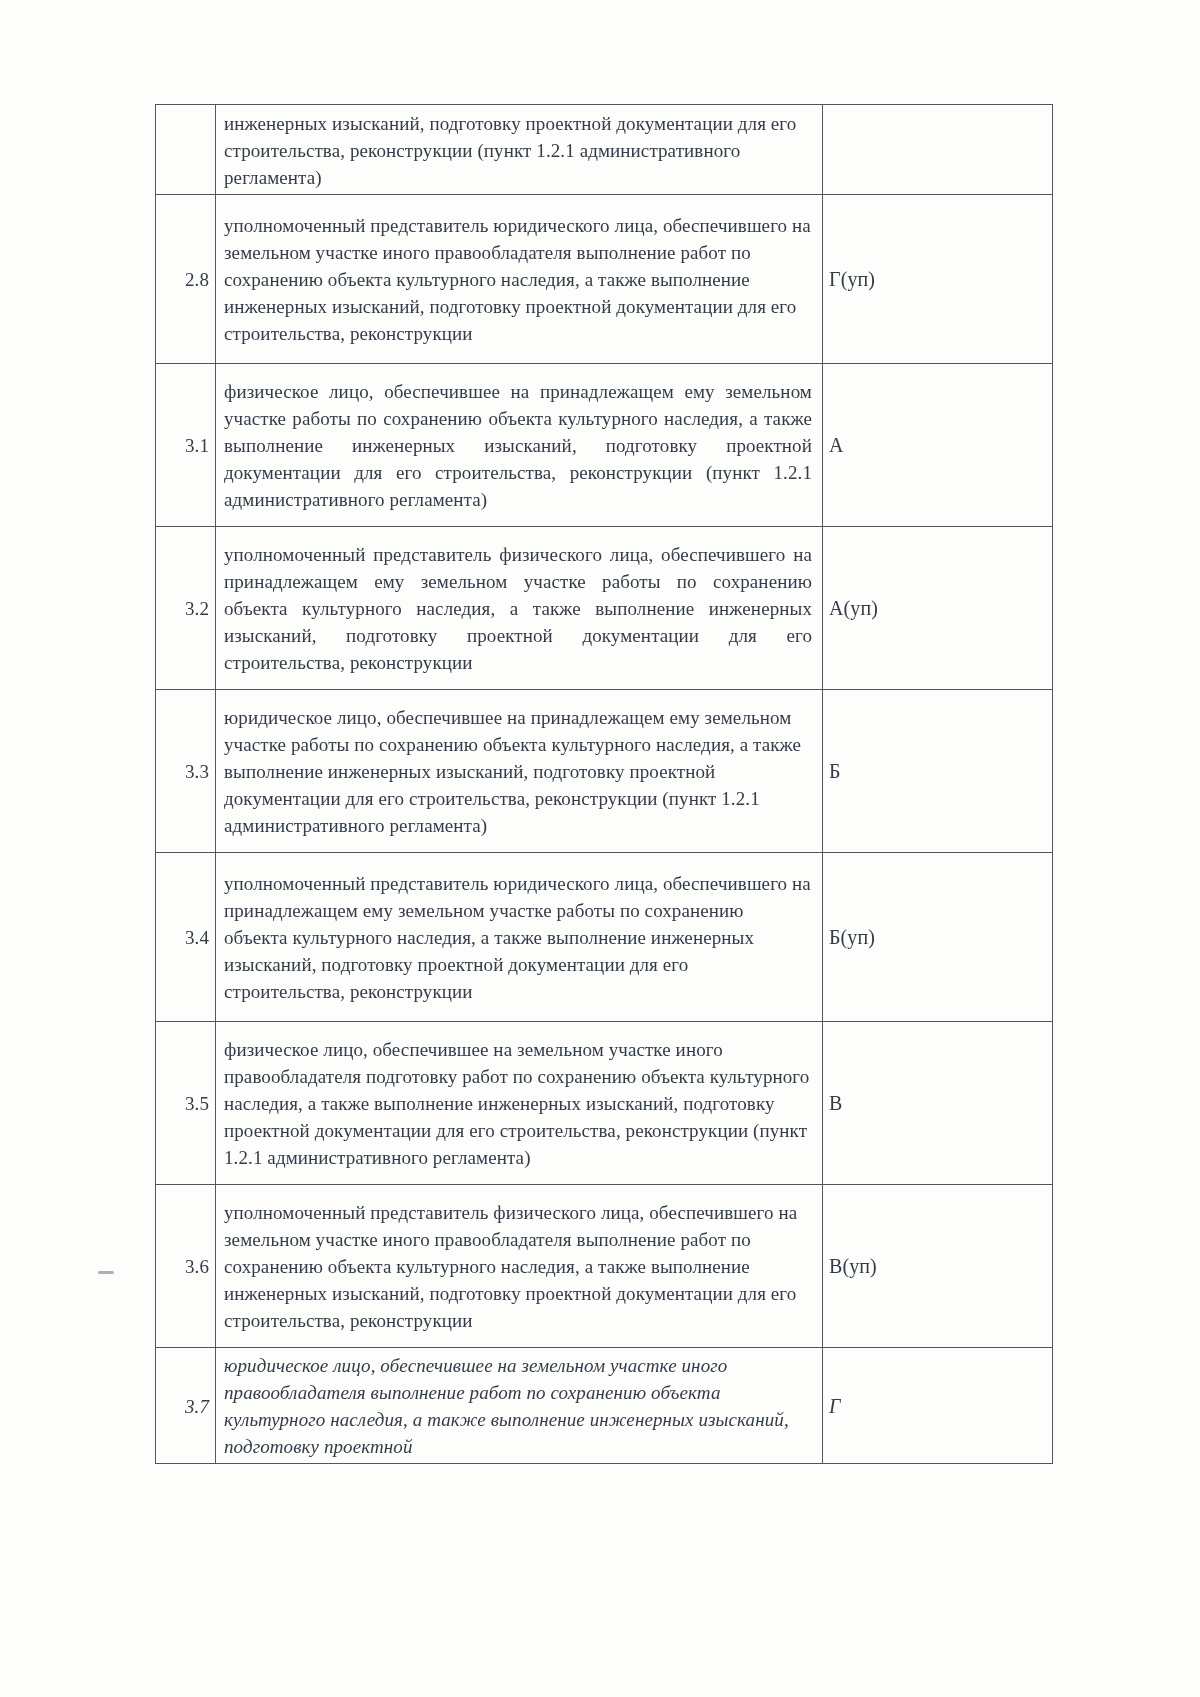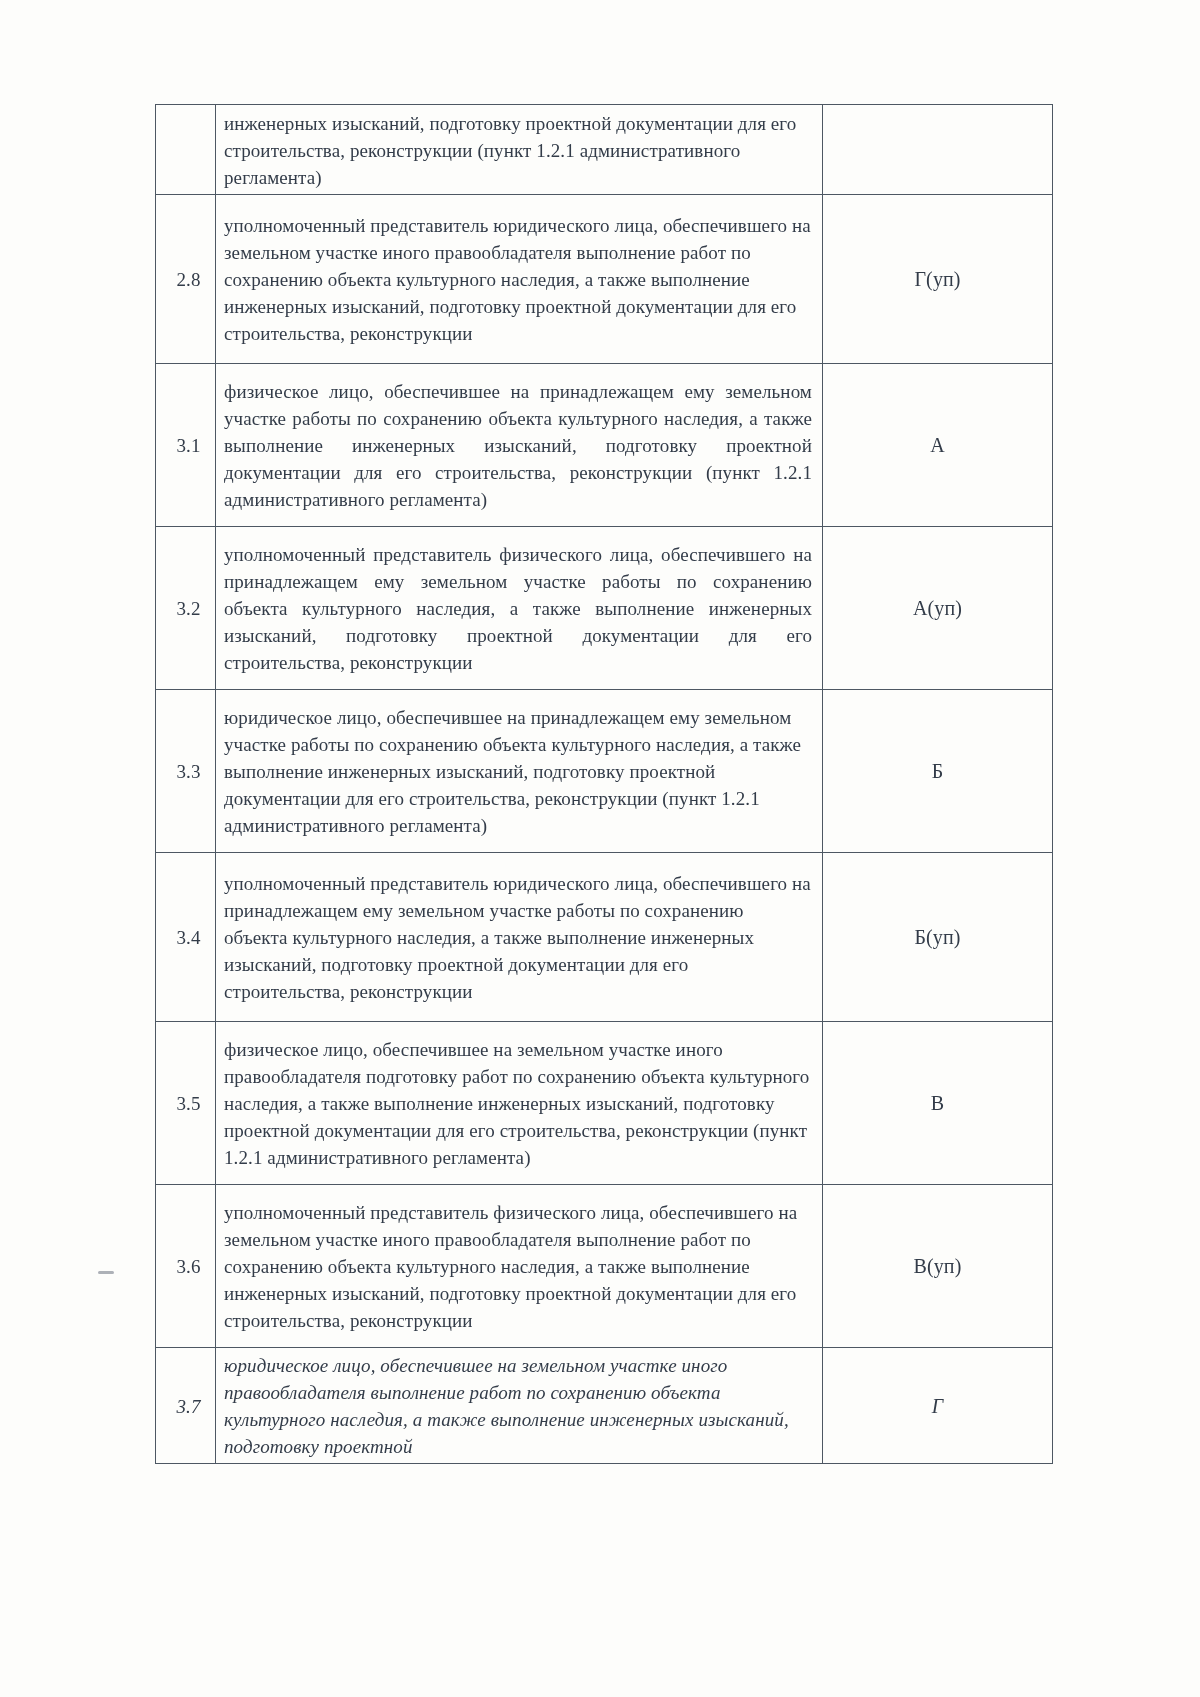--- a/index.html
+++ b/index.html
@@ -23,27 +23,27 @@
   }
   td {
     border: 1.6px solid #4d5762;
     font-size: 19px;
     line-height: 27px;
     vertical-align: middle;
     padding: 3px 6px 3px 6px;
     letter-spacing: 0.1px;
   }
   td.num {
-    text-align: center;
+    text-align: right;
     padding-left: 12px;
     font-size: 19px;
   }
   td.desc { padding-left: 8px; padding-right: 10px; }
   td.desc.justify { text-align: justify; }
-  td.code { text-align: center; font-size: 20px; }
+  td.code { text-align: left; font-size: 20px; }
   tr.section-row td {
     text-align: center;
     font-size: 19.5px;
     padding: 4px 6px;
   }
   
   tr.r0 td { height: 80px; vertical-align: top; padding-top: 5px; }
   tr.r0 td.code, tr.r0 td.num { vertical-align: middle; }
   tr.r28 td { height: 162px; }
   tr.section-row td { height: 28px; }

